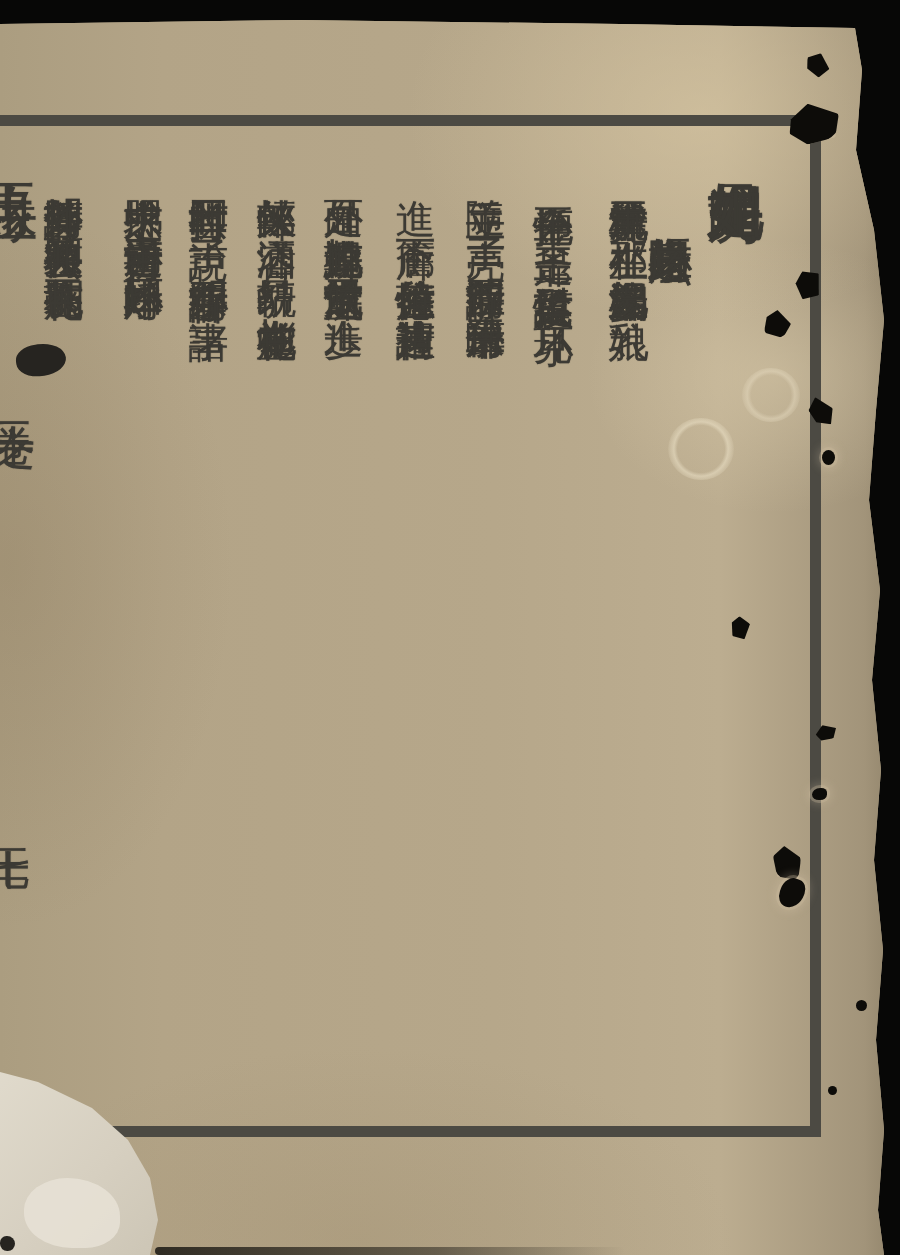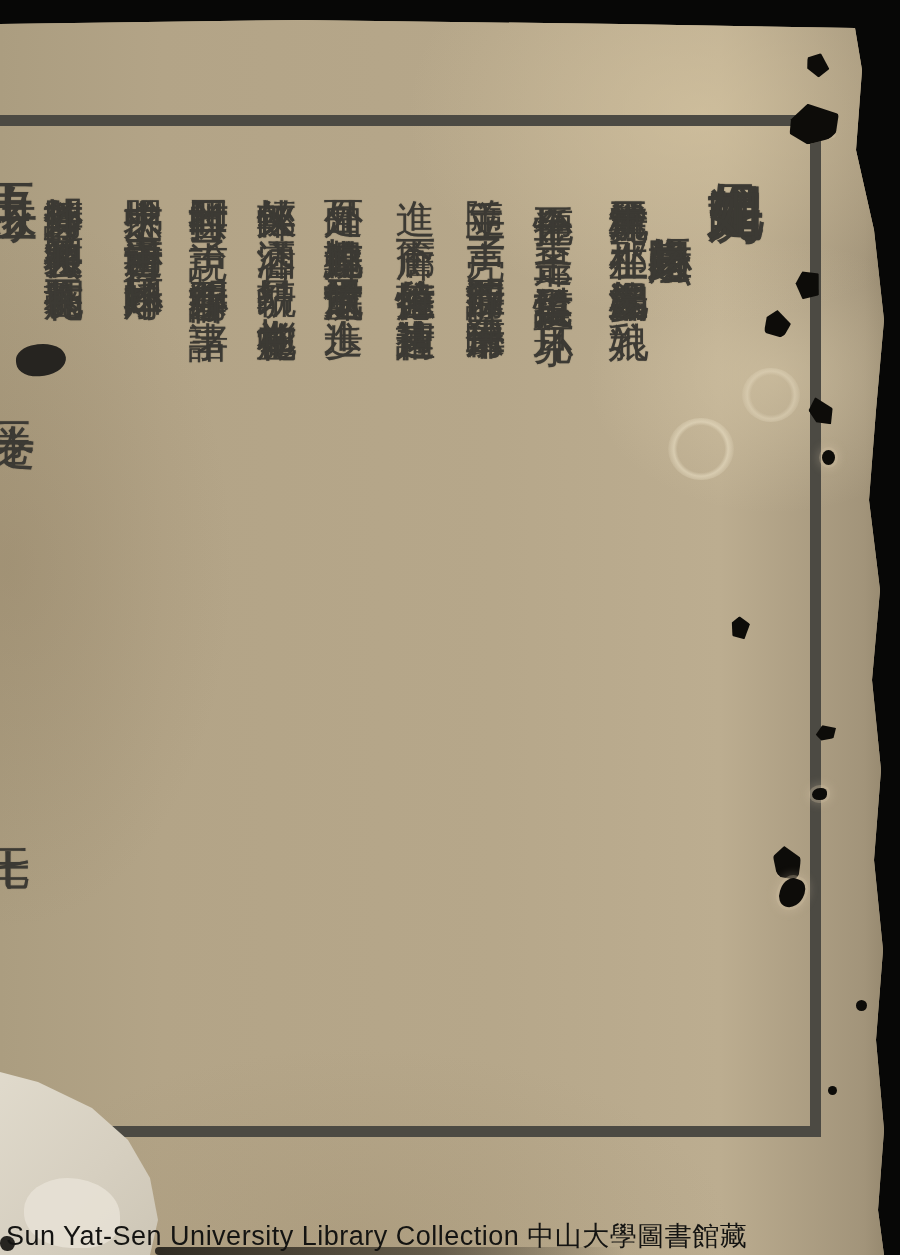--- a/index.html
+++ b/index.html
@@ -107,15 +107,14 @@
   <div class="hole" style="left:773px;top:846px;width:28px;height:34px;border-radius:45% 55% 40% 60%;clip-path:polygon(40% 0,100% 35%,90% 100%,15% 90%,0 30%);"></div>
   <div class="hole" style="left:780px;top:878px;width:24px;height:30px;border-radius:50% 40% 60% 45%;transform:rotate(20deg);"></div>
   <div class="hole" style="left:856px;top:1000px;width:11px;height:11px;border-radius:50%;box-shadow:none;"></div>
   <div class="hole" style="left:828px;top:1086px;width:9px;height:9px;border-radius:50%;box-shadow:none;"></div>
 
   <div id="tear"></div>
   <div id="tear2"></div>
   <div id="bottomshadow"></div>
   <div class="blot" style="left:0;top:1236px;width:15px;height:15px;"></div>
 
-  <div id="caption">Sun Yat-Sen University Library Collection 中山大學圖書館藏</div>
 
 </div>
 
 </body></html>

